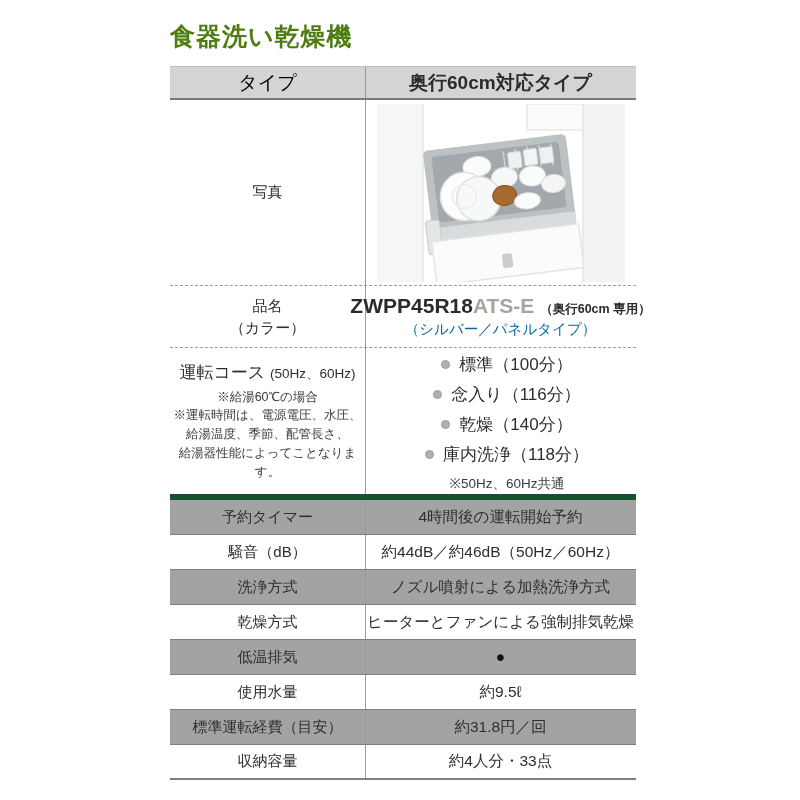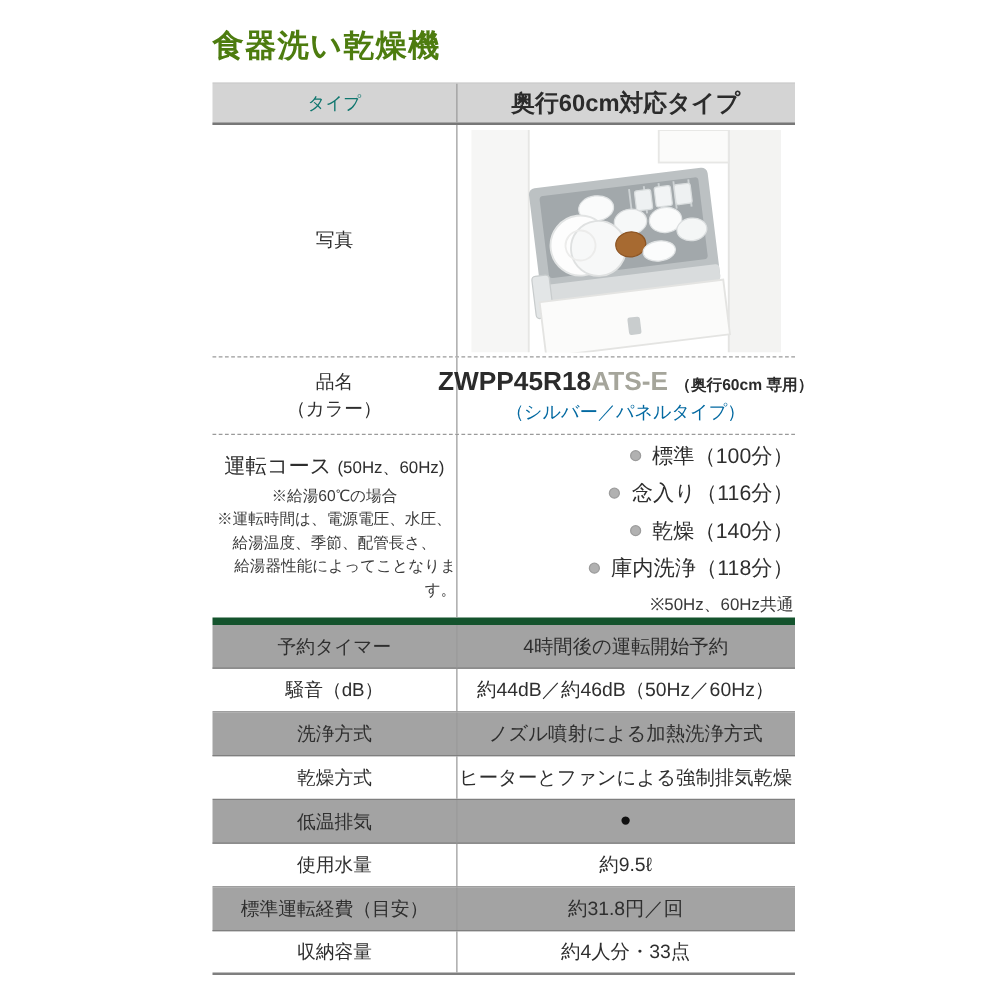--- a/index.html
+++ b/index.html
@@ -7,39 +7,39 @@
   .page { position:relative; width:800px; height:800px; }
   .content { position:absolute; left:170px; top:20px; width:466px; }
   .title { font-size:25px; font-weight:bold; color:#4d7c0f; letter-spacing:1px; margin-bottom:13px; }
 
   .spec-table { width:466px; border-top:1px solid #bdbdbd; }
   .row { display:flex; width:100%; }
   .cell-l { width:196px; border-right:1px solid #9a9a9a; display:flex; flex-direction:column; align-items:center; justify-content:center; text-align:center; }
   .cell-r { width:269px; display:flex; flex-direction:column; align-items:center; justify-content:center; text-align:center; }
 
   .row-header { background:#d4d4d4; height:33px; border-bottom:2px solid #777; }
-  .row-header .cell-l { font-size:14px; color:#0f766e; }
+  .row-header .cell-l { font-size:19px; color:#000000; }
   .row-header .cell-r { font-size:19px; font-weight:bold; color:#2b2b2b; }
 
   .row-photo { height:186px; border-bottom:1px dashed #9a9a9a; }
   .row-photo .cell-l { font-size:15px; }
   .row-photo .cell-r { justify-content:flex-start; }
 
   .row-name { height:62px; border-bottom:1px dashed #9a9a9a; }
   .row-name .cell-l { font-size:15px; line-height:1.45; }
   .model-line { font-size:21px; font-weight:bold; color:#2b2b2b; line-height:1.15; white-space:nowrap; }
   .model-suffix { color:#a5a59b; font-weight:bold; }
   .model-note { font-size:12.5px; font-weight:bold; color:#2b2b2b; }
   .color-line { font-size:14.5px; color:#0369a1; margin-top:1px; }
 
   .row-course { height:152px; border-bottom:6px solid #14532d; }
   .course-label-line { font-size:17px; color:#2e2e2e; margin-bottom:4px; }
   .course-hz { font-size:13.5px; }
-  .course-note { font-size:12.5px; color:#3a3a3a; line-height:1.5;text-align:right; }
-  .row-course .cell-r { align-items:flex-end; text-align:left; padding-left:13px; }
+  .course-note { font-size:12.5px; color:#3a3a3a; line-height:1.5; }
+  .row-course .cell-r { align-items:center; text-align:left; padding-left:13px; }
   .course-item { display:flex; align-items:center; font-size:17px; color:#2e2e2e; margin:3.5px 0; }
   .bullet { width:9px; height:9px; border-radius:50%; background:#b1b1b1; border:1px solid #9c9c9c; margin-right:9px; flex:0 0 auto; }
   .course-footnote { font-size:13.5px; color:#3a3a3a; margin-top:4px; }
 
   .row-spec { height:35px; border-bottom:1px solid #7f7f7f; }
   .row-spec.shaded { background:#a3a3a3; }
   .row-spec:last-child { border-bottom:2px solid #7f7f7f; }
   .row-spec .cell-l { font-size:15px; }
   .row-spec .cell-r { font-size:15.5px; }
   .dot-value { font-size:15px; color:#111; }

